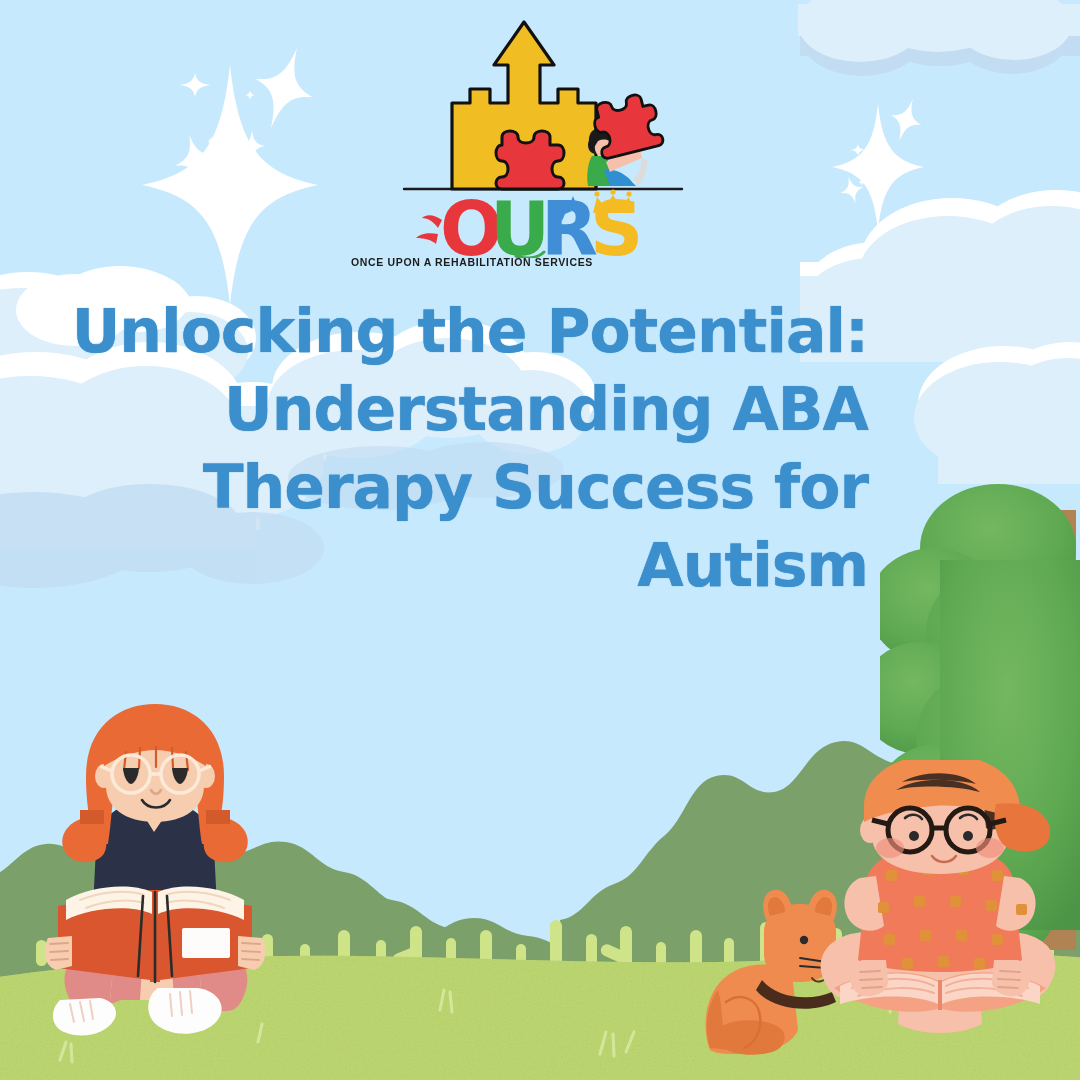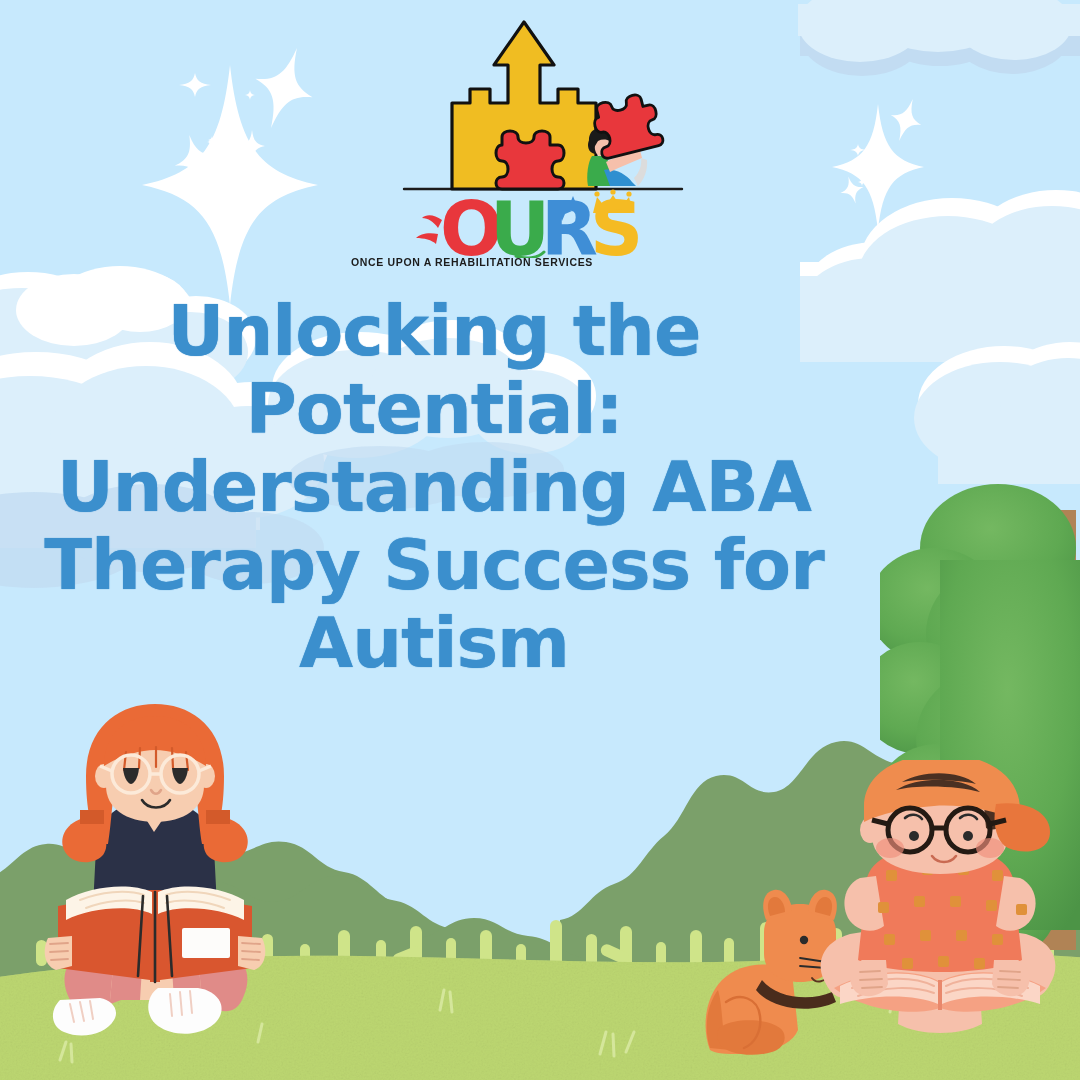--- a/index.html
+++ b/index.html
@@ -23,24 +23,24 @@
   #logo-tagline{
     position:absolute;left:0;top:256px;width:944px;text-align:center;
     font-family:"Liberation Sans",sans-serif;
     font-size:10.5px;font-weight:bold;letter-spacing:0.65px;
     color:#1c1c1c;
   }
 
   
   #title{
     position:absolute;left:0;top:292px;width:868px;
-    text-align:center;z-index:45;
+    text-align:right;z-index:45;
     font-family:"DejaVu Sans",sans-serif;
     font-weight:bold;
-    font-size:70px;
+    font-size:60px;
     line-height:78px;
     letter-spacing:-1px;
     color:#3b8fcd;
     white-space:pre-line;
     text-shadow:0 0 1px #3b8fcd;
   }
 </style>
 </head>
 <body>
 

